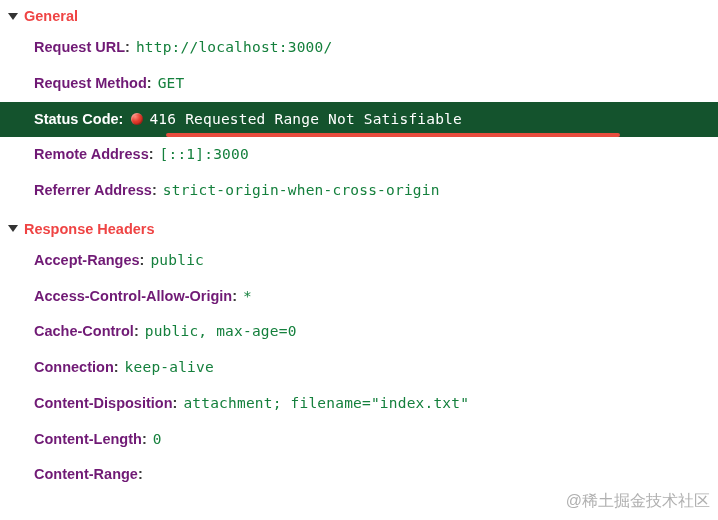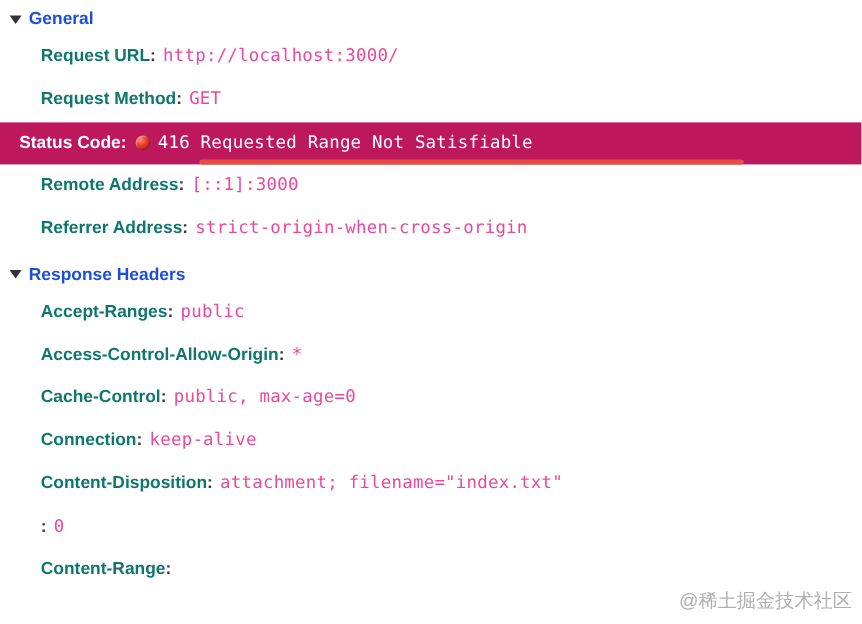--- a/index.html
+++ b/index.html
@@ -11,54 +11,54 @@
       color: #333;
       background: #fff;
       width: 718px;
     }
     .section-header {
       display: flex;
       align-items: center;
       gap: 4px;
       padding: 6px 6px 6px 6px;
       font-weight: 700;
-      color: #1d4ed8;
+      color: #ef4444;
     }
     .section-header.top { padding-top: 8px; }
     .disclosure {
       width: 0;
       height: 0;
       border-left: 5px solid transparent;
       border-right: 5px solid transparent;
       border-top: 7px solid #333;
       margin-right: 2px;
       margin-left: 2px;
     }
     .rows { padding: 0 0 6px 0; }
     .row {
       display: flex;
       align-items: center;
       padding: 7px 0 7px 34px;
       line-height: 1.5;
     }
     .row .label {
       font-weight: 700;
-      color: #0f766e;
+      color: #701a75;
       white-space: nowrap;
     }
     .row .colon { font-weight: 700; color: #3c3c3c; padding-right: 6px; }
     .row .value {
       font-family: ui-monospace, Menlo, Monaco, Consolas, monospace;
-      color: #ec4899;
+      color: #15803d;
       letter-spacing: 0.2px;
     }
     .row.highlight {
-      background: #be185d;
+      background: #14532d;
       color: #fff;
-      padding-left: 16px;
+      padding-left: 34px;
       position: relative;
     }
     .row.highlight .label,
     .row.highlight .colon,
     .row.highlight .value { color: #fff; }
     .status-dot {
       width: 12px;
       height: 12px;
       border-radius: 50%;
       background: radial-gradient(circle at 35% 30%, #ff8a7a 0%, #e23a2b 45%, #b51f13 100%);
@@ -145,20 +145,21 @@
     <span class="label">Connection</span>
       <span class="colon">:</span>
     <span class="value">keep-alive</span>
   </div>
   <div class="row">
     <span class="label">Content-Disposition</span>
       <span class="colon">:</span>
     <span class="value">attachment; filename="index.txt"</span>
   </div>
   <div class="row">
+    <span class="label">Content-Length</span>
       <span class="colon">:</span>
     <span class="value">0</span>
   </div>
   <div class="row">
     <span class="label">Content-Range</span>
       <span class="colon">:</span>
   </div>
 </div>
 
 <div class="watermark">@稀土掘金技术社区</div>

